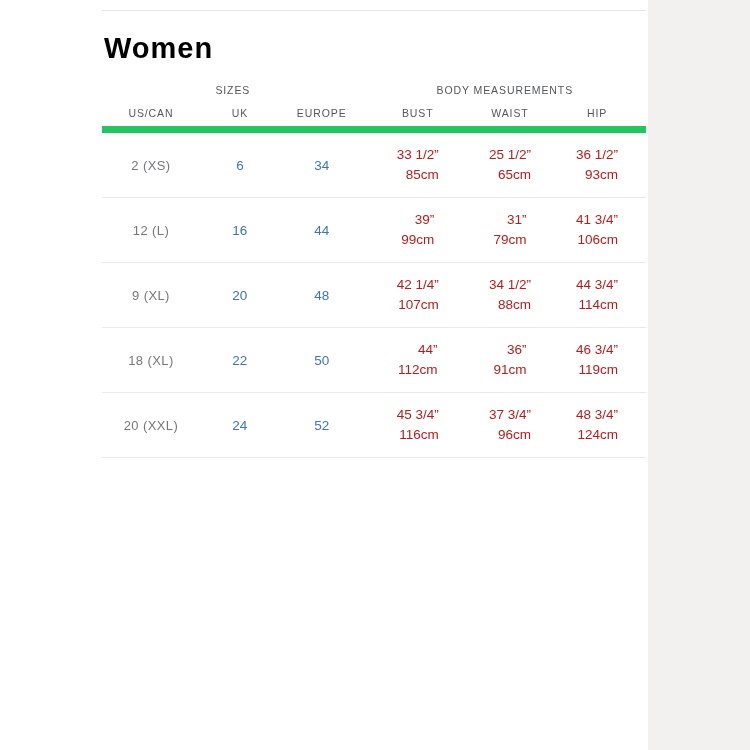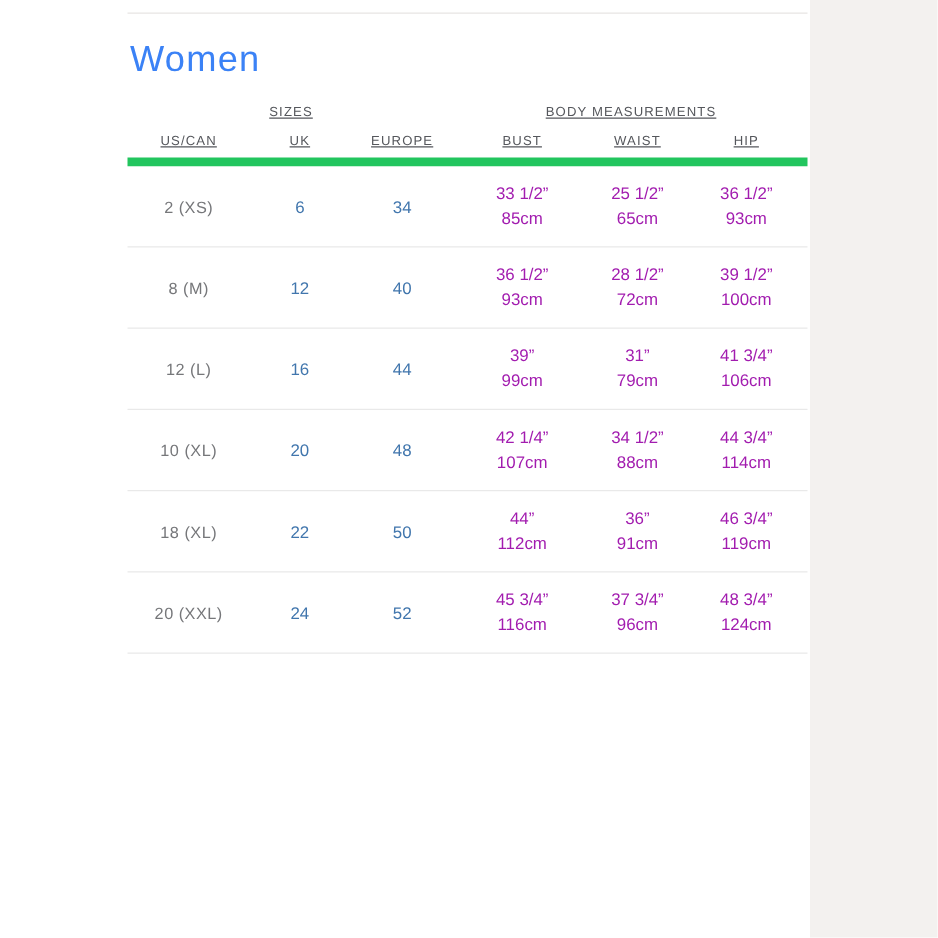--- a/index.html
+++ b/index.html
@@ -24,63 +24,62 @@
   }
   .top-divider {
     margin-top: 10px;
     border-top: 1px solid #e7e5e4;
     height: 0;
   }
   .page-title {
     margin: 20px 0 0 2px;
     font-size: 29px;
     line-height: 34px;
-    font-weight: 400;
+    font-weight: 700;
     letter-spacing: 1px;
-    color: #3b82f6;
+    color: #000000;
   }
   table.size-chart {
     width: 100%;
     border-collapse: collapse;
     table-layout: fixed;
   }
   col.c1 { width: 18%; }
   col.c2 { width: 14.7%; }
   col.c3 { width: 15.4%; }
   col.c4 { width: 19.9%; }
   col.c5 { width: 14%; }
   col.c6 { width: 18%; }
   thead td {
     color: #55575c;
     font-size: 10.5px;
     letter-spacing: 0.9px;
     text-align: center;
     font-weight: 400;
-    text-decoration: underline;
   }
   thead tr.group-row td {
     height: 30px;
     vertical-align: bottom;
     padding-bottom: 4px;
   }
   thead tr.col-row td {
     height: 24px;
     vertical-align: middle;
     border-bottom: 7px solid #22c55e;
   }
   tbody td {
     height: 62px;
     text-align: center;
     vertical-align: middle;
     border-bottom: 1px solid #e9e9e9;
     font-size: 13.5px;
   }
   td.us-can { color: #76777a; font-size: 13px; letter-spacing: 0.4px; }
   td.blue   { color: #4176ad; }
-  .meas { display: inline-block; line-height: 20px; color: #a21caf; }
+  .meas { display: inline-block; line-height: 20px; color: #b91c1c; text-align: right; }
   .meas span { display: block; }
 </style>
 </head>
 <body>
 
 <div class="bg-strip"></div>
 
 <div class="content">
   <div class="top-divider"></div>
   <h1 class="page-title">Women</h1>
@@ -114,42 +113,34 @@
         <td class="us-can">2 (XS)</td>
         <td class="blue">6</td>
         <td class="blue">34</td>
         <td><span class="meas"><span>33 1/2”</span><span>85cm</span></span></td>
         <td><span class="meas"><span>25 1/2”</span><span>65cm</span></span></td>
         <td><span class="meas"><span>36 1/2”</span><span>93cm</span></span></td>
       </tr>
 
 
 
-      <tr>
-        <td class="us-can">8 (M)</td>
-        <td class="blue">12</td>
-        <td class="blue">40</td>
-        <td><span class="meas"><span>36 1/2”</span><span>93cm</span></span></td>
-        <td><span class="meas"><span>28 1/2”</span><span>72cm</span></span></td>
-        <td><span class="meas"><span>39 1/2”</span><span>100cm</span></span></td>
-      </tr>
 
 
       <tr>
         <td class="us-can">12 (L)</td>
         <td class="blue">16</td>
         <td class="blue">44</td>
         <td><span class="meas"><span>39”</span><span>99cm</span></span></td>
         <td><span class="meas"><span>31”</span><span>79cm</span></span></td>
         <td><span class="meas"><span>41 3/4”</span><span>106cm</span></span></td>
       </tr>
 
 
       <tr>
-        <td class="us-can">10 (XL)</td>
+        <td class="us-can">9 (XL)</td>
         <td class="blue">20</td>
         <td class="blue">48</td>
         <td><span class="meas"><span>42 1/4”</span><span>107cm</span></span></td>
         <td><span class="meas"><span>34 1/2”</span><span>88cm</span></span></td>
         <td><span class="meas"><span>44 3/4”</span><span>114cm</span></span></td>
       </tr>
 
       <tr>
         <td class="us-can">18 (XL)</td>
         <td class="blue">22</td>

